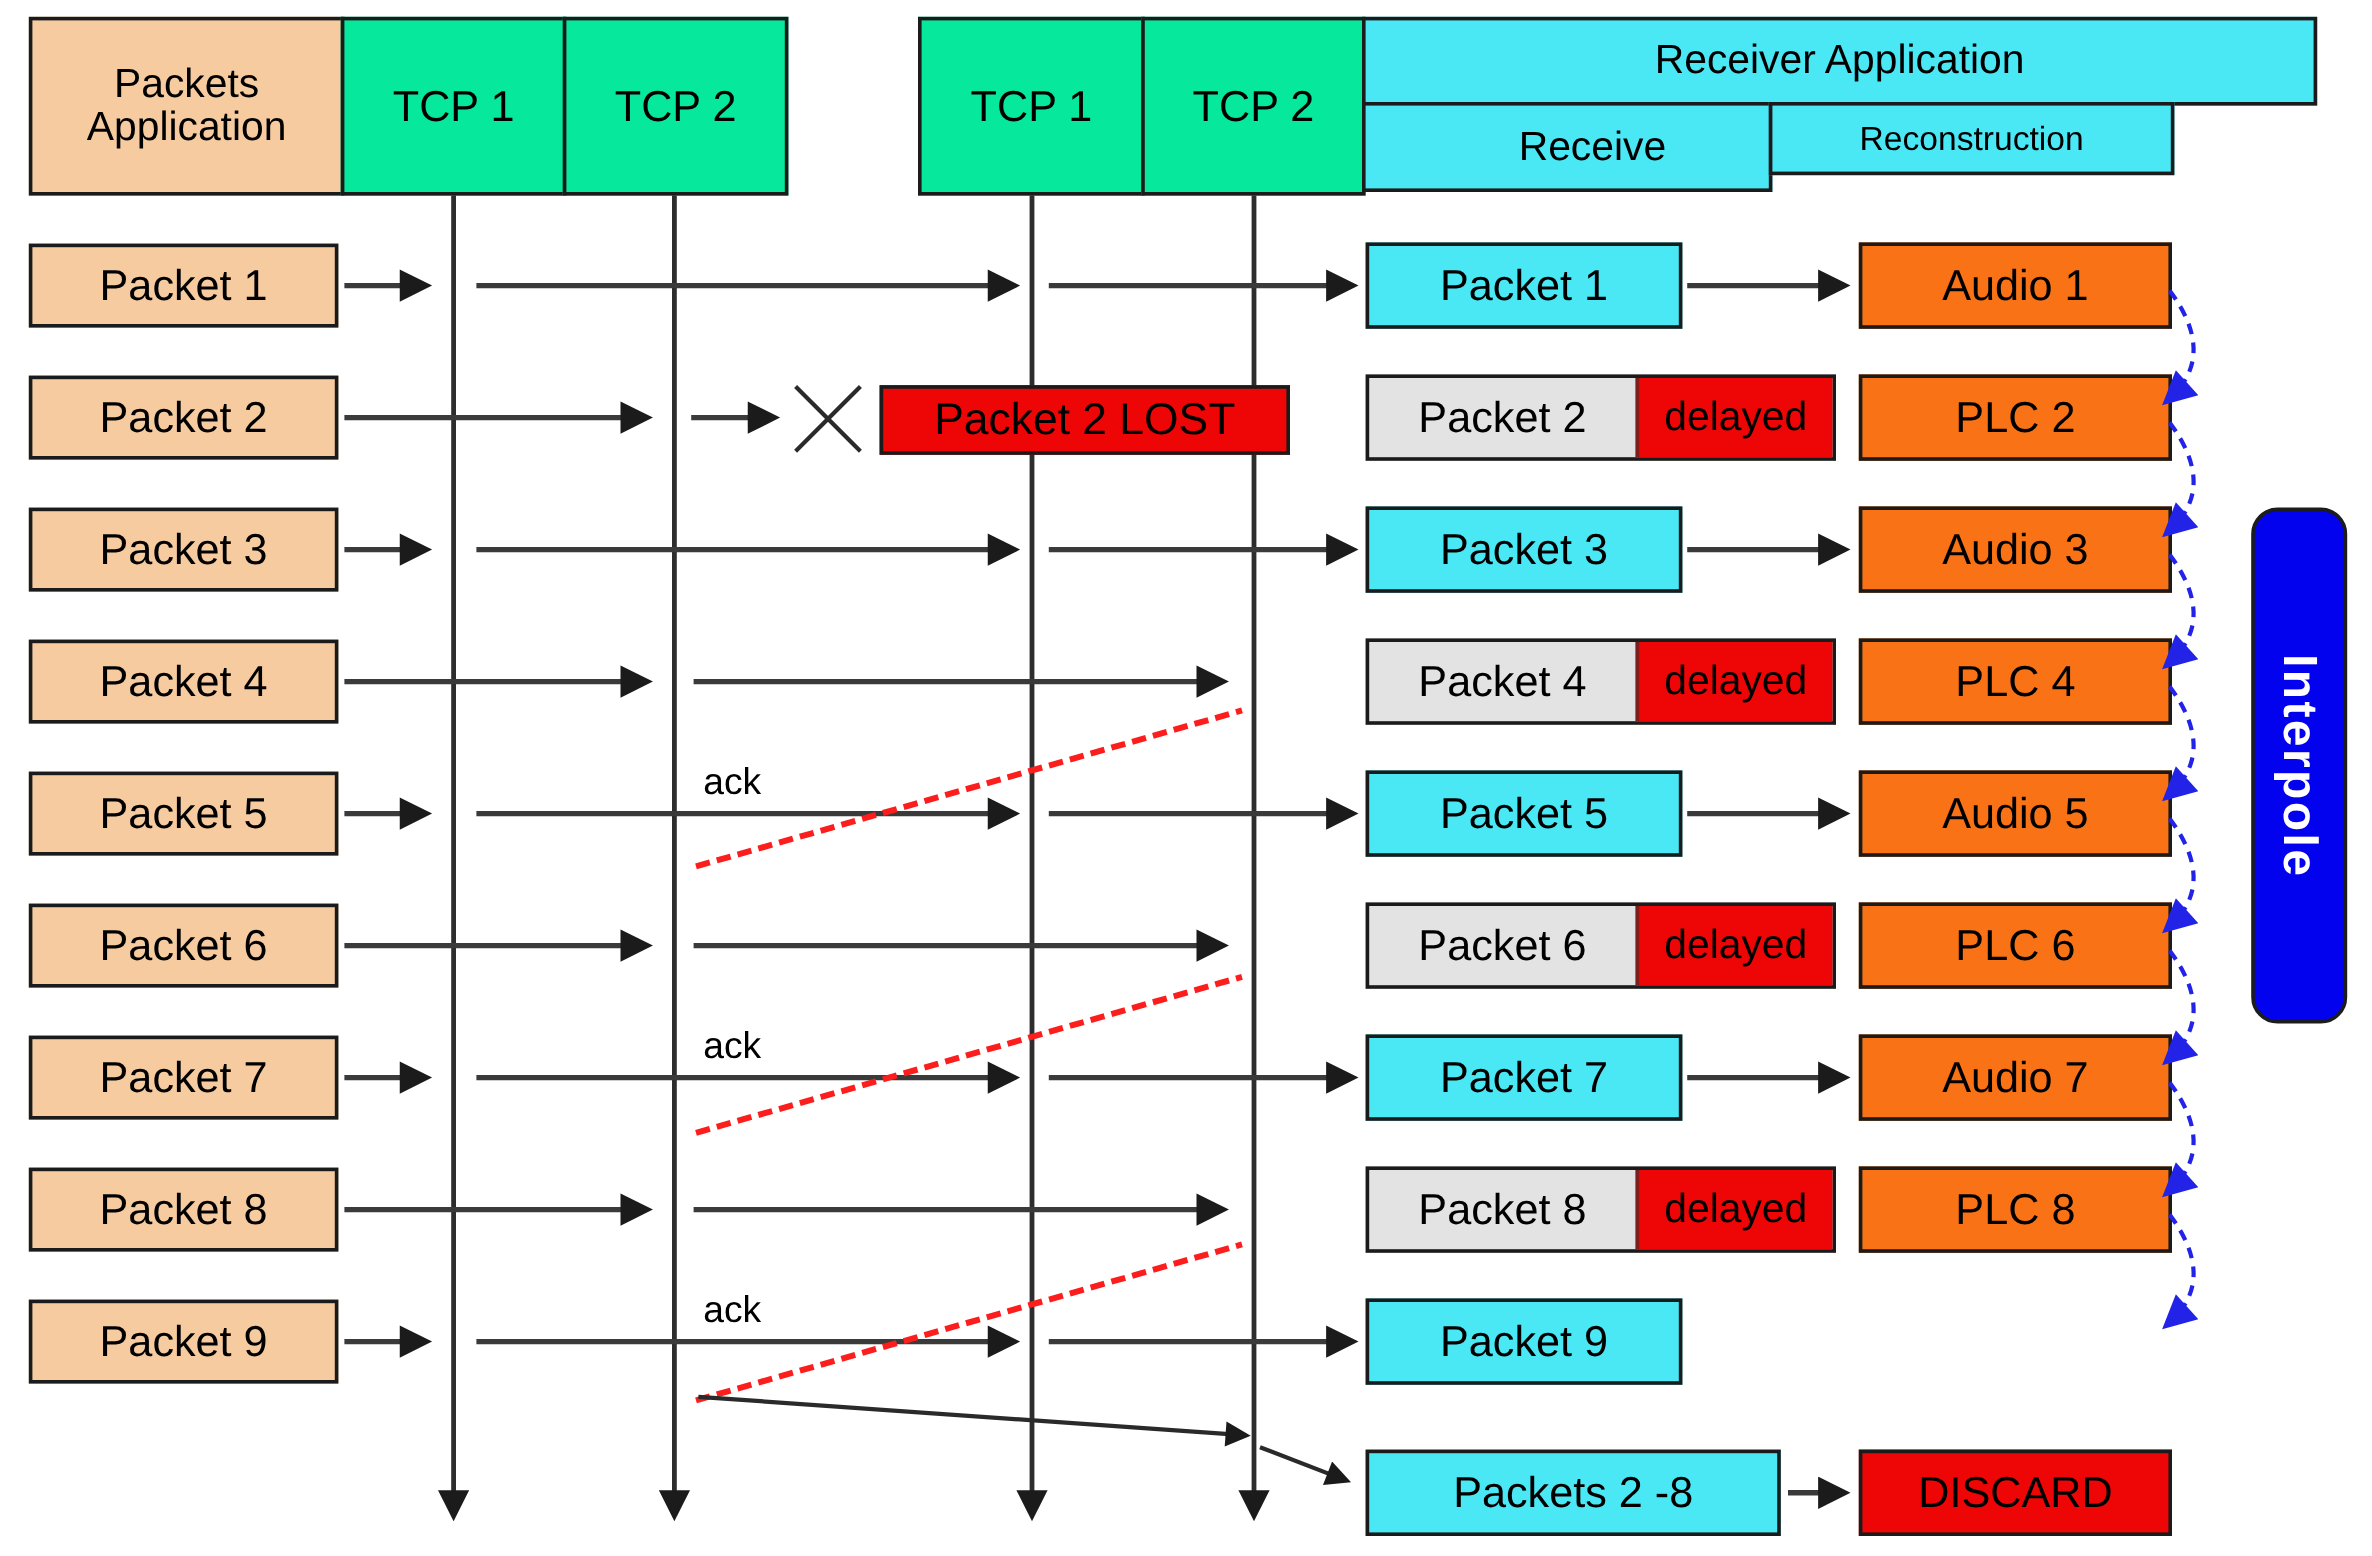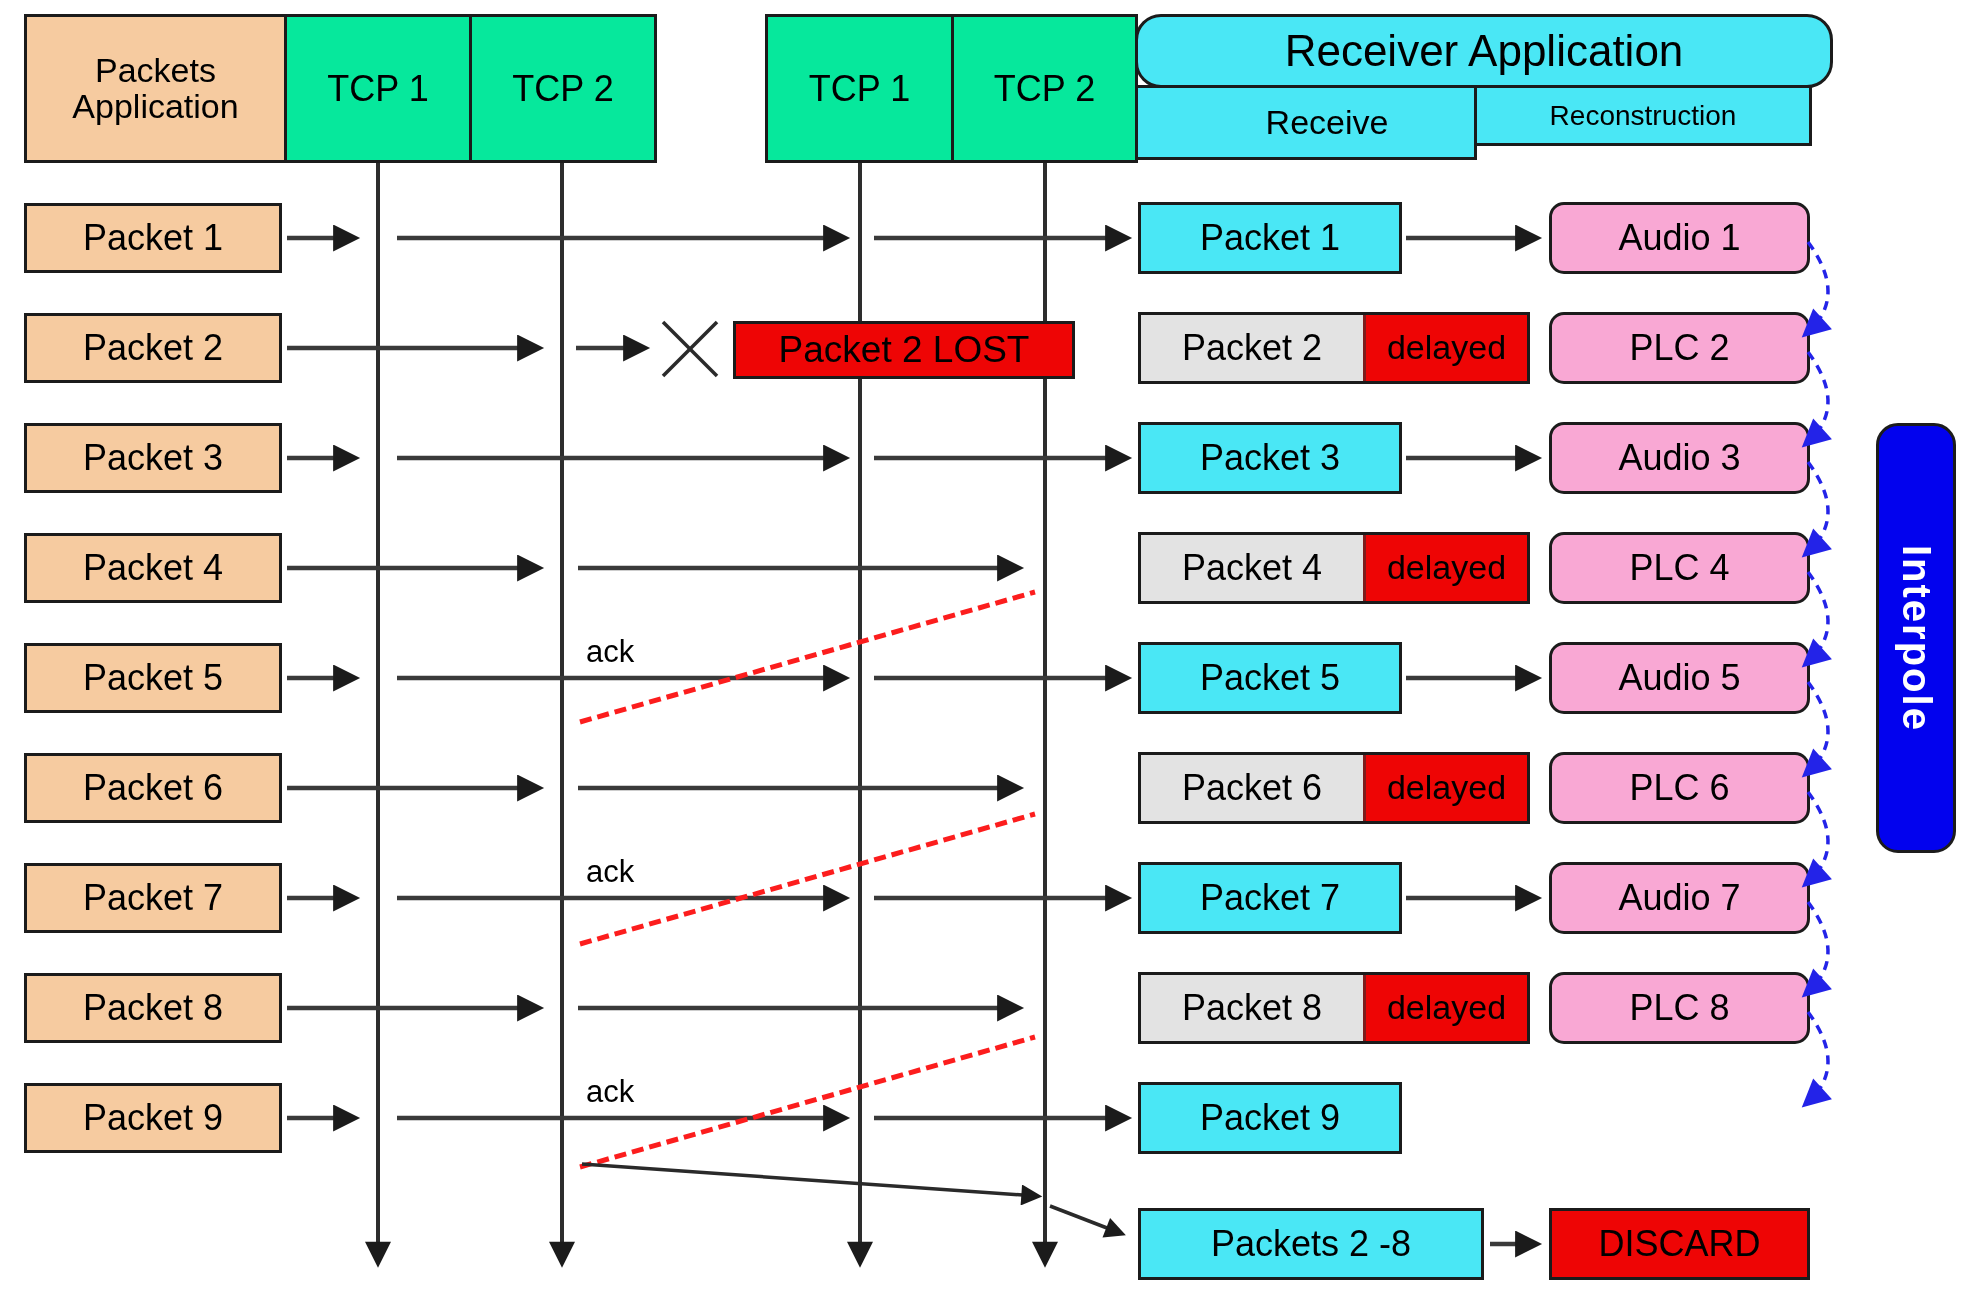--- a/index.html
+++ b/index.html
@@ -14,31 +14,31 @@
     display:flex;align-items:center;justify-content:center;
     font-size:36px;line-height:1.05;text-align:center;z-index:2;
   }
   
   .hdr-sender{left:24px;top:14px;width:263px;height:149px;background:#F6CBA0;font-size:34px;}
   .hdr-tcp{background:#06E89C;top:14px;height:149px;font-size:36px;}
   #tcp1-s{left:284px;width:188px;}
   #tcp2-s{left:469px;width:188px;}
   #tcp1-r{left:765px;width:189px;}
   #tcp2-r{left:951px;width:187px;}
-  .hdr-recv-app{left:1135px;top:14px;width:698px;height:74px;background:#4AE7F5;font-size:44px;border-radius:26px;}
+  .hdr-recv-app{left:1135px;top:14px;width:796px;height:74px;background:#4AE7F5;font-size:34px;}
   .hdr-receive{left:1135px;top:85px;width:342px;height:75px;background:#4AE7F5;font-size:34px;padding-left:42px;}
   .hdr-recon{left:1474px;top:85px;width:338px;height:61px;background:#4AE7F5;font-size:28px;}
   
   .sender-box{left:24px;width:258px;height:70px;background:#F6CBA0;}
   .recv-box{left:1138px;width:264px;height:72px;background:#4AE7F5;}
   .recv-delayed{left:1138px;width:392px;height:72px;background:#E3E3E3;padding:0;}
   .recv-delayed .gray-part{width:222px;height:100%;display:flex;align-items:center;justify-content:center;}
   .recv-delayed .red-part{flex:1;height:100%;background:#EE0505;border-left:3px solid #7f1d1d;
     display:flex;align-items:center;justify-content:center;font-size:34px;}
-  .recon-box{left:1549px;width:261px;height:72px;background:#f9a8d4;border-radius:15px;}
+  .recon-box{left:1549px;width:261px;height:72px;background:#f97316;}
   #lost-box{left:733px;top:321px;width:342px;height:58px;background:#EE0505;font-size:37px;z-index:2;}
   .bottom-recv{left:1138px;top:1208px;width:346px;height:72px;background:#4AE7F5;}
   .bottom-recon{left:1549px;top:1208px;width:261px;height:72px;background:#EE0505;}
   
   .ack-label{position:absolute;left:586px;font-size:31px;z-index:3;}
   
   #interpole{
     position:absolute;left:1876px;top:423px;width:80px;height:430px;background:#0202EE;
     border:3px solid #1c1c1c;border-radius:22px;box-sizing:border-box;
     display:flex;align-items:center;justify-content:center;z-index:2;

